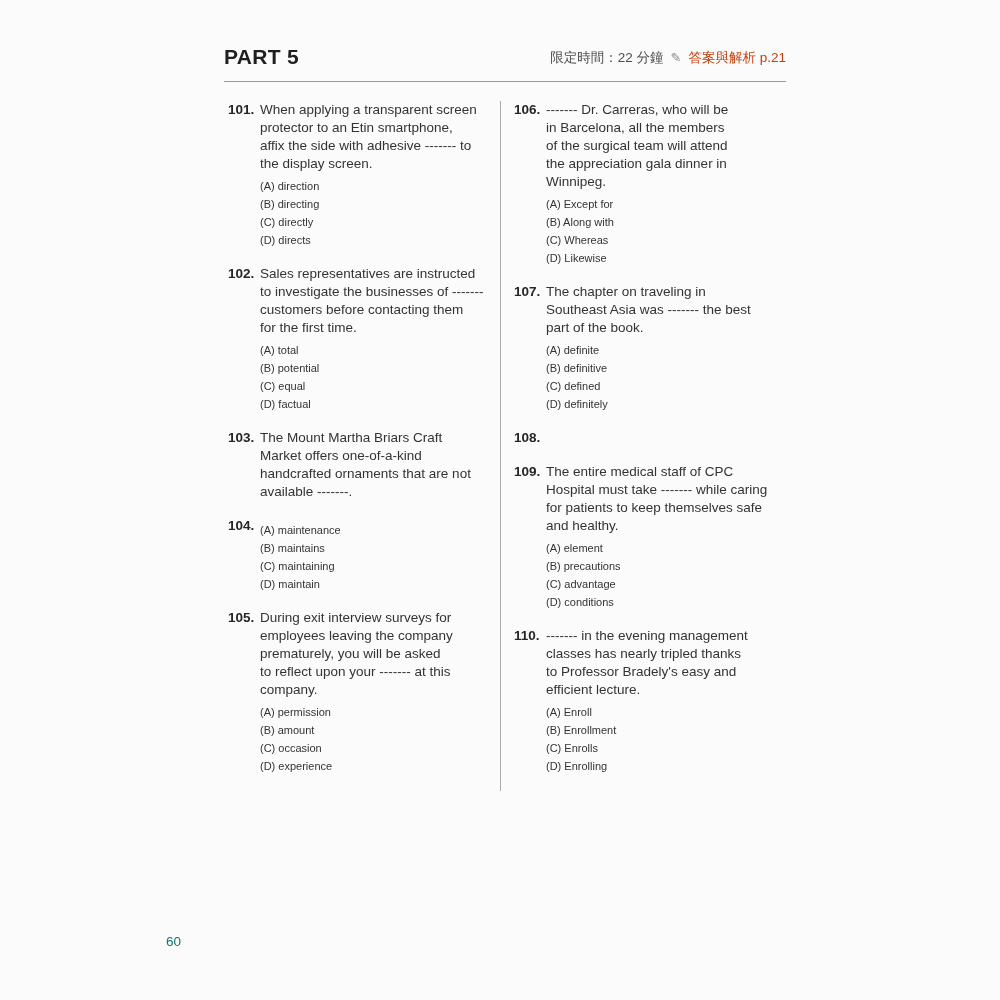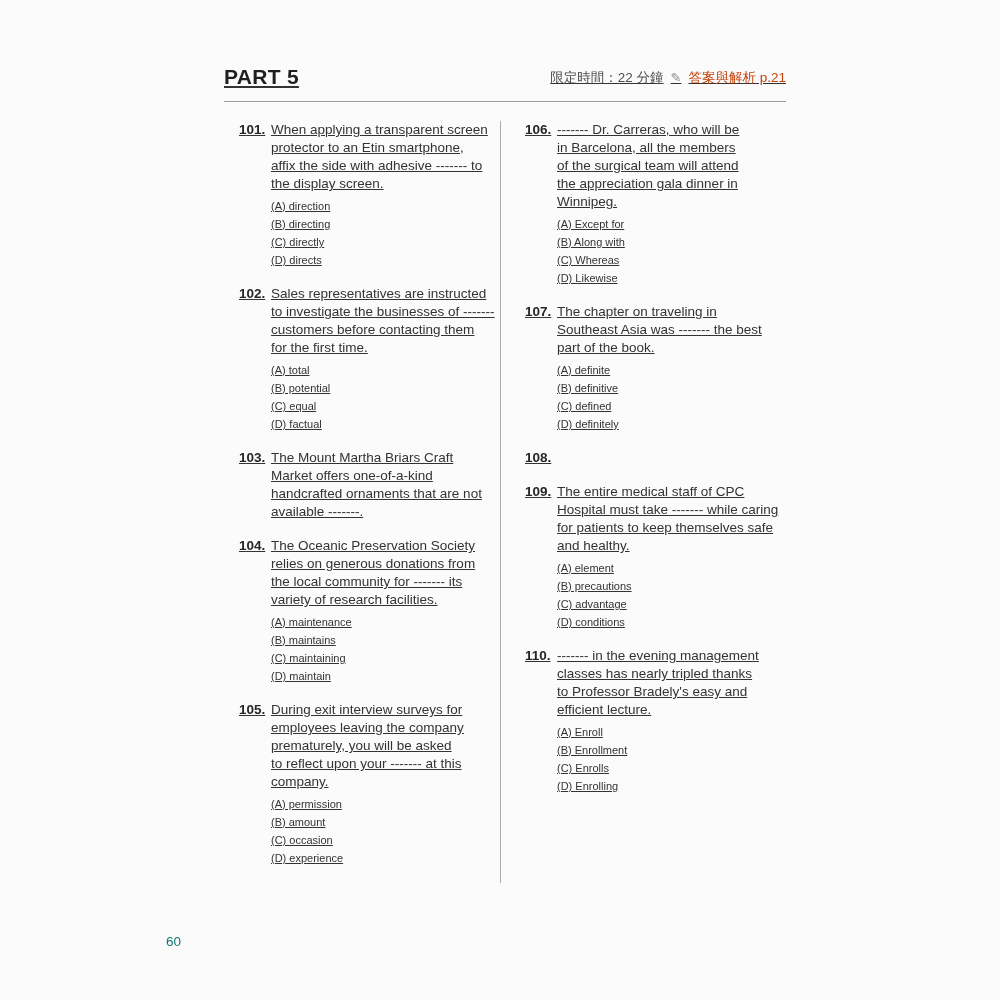--- a/index.html
+++ b/index.html
@@ -9,23 +9,22 @@
     width: 1000px;
     height: 1000px;
     font-family: "Liberation Sans", "DejaVu Sans", sans-serif;
     color: #333333;
     position: relative;
     overflow: hidden;
   }
   .page {
     position: absolute;
     left: 224px;
-    top: 64px;
+    top: 44px;
     width: 562px;
-    text-decoration: underline;
   }
   .page-header {
     display: flex;
     justify-content: space-between;
     align-items: flex-end;
     border-bottom: 1px solid #9b9b9b;
     padding-bottom: 11px;
   }
   .part-title {
     margin: 0;
@@ -65,21 +64,20 @@
     padding-right: 12px;
   }
   .col-right {
     width: 286px;
     border-left: 1px solid #ababab;
     padding-left: 13px;
   }
   .question {
     display: flex;
     margin-bottom: 16px;
-    margin-left: 11px;
   }
   .qnum {
     flex: none;
     width: 32px;
     font-size: 13.5px;
     line-height: 18px;
     font-weight: 700;
     color: #262626;
   }
   .qbody {
@@ -159,24 +157,20 @@
           <div class="qtext">The Mount Martha Briars Craft
 Market offers one-of-a-kind
 handcrafted ornaments that are not
 available -------.</div>
         </div>
       </div>
 
       <div class="question">
         <div class="qnum">104.</div>
         <div class="qbody">
-          <div class="qtext">The Oceanic Preservation Society
-relies on generous donations from
-the local community for ------- its
-variety of research facilities.</div>
           <div class="qopts">(A) maintenance
 (B) maintains
 (C) maintaining
 (D) maintain</div>
         </div>
       </div>
 
       <div class="question">
         <div class="qnum">105.</div>
         <div class="qbody">

